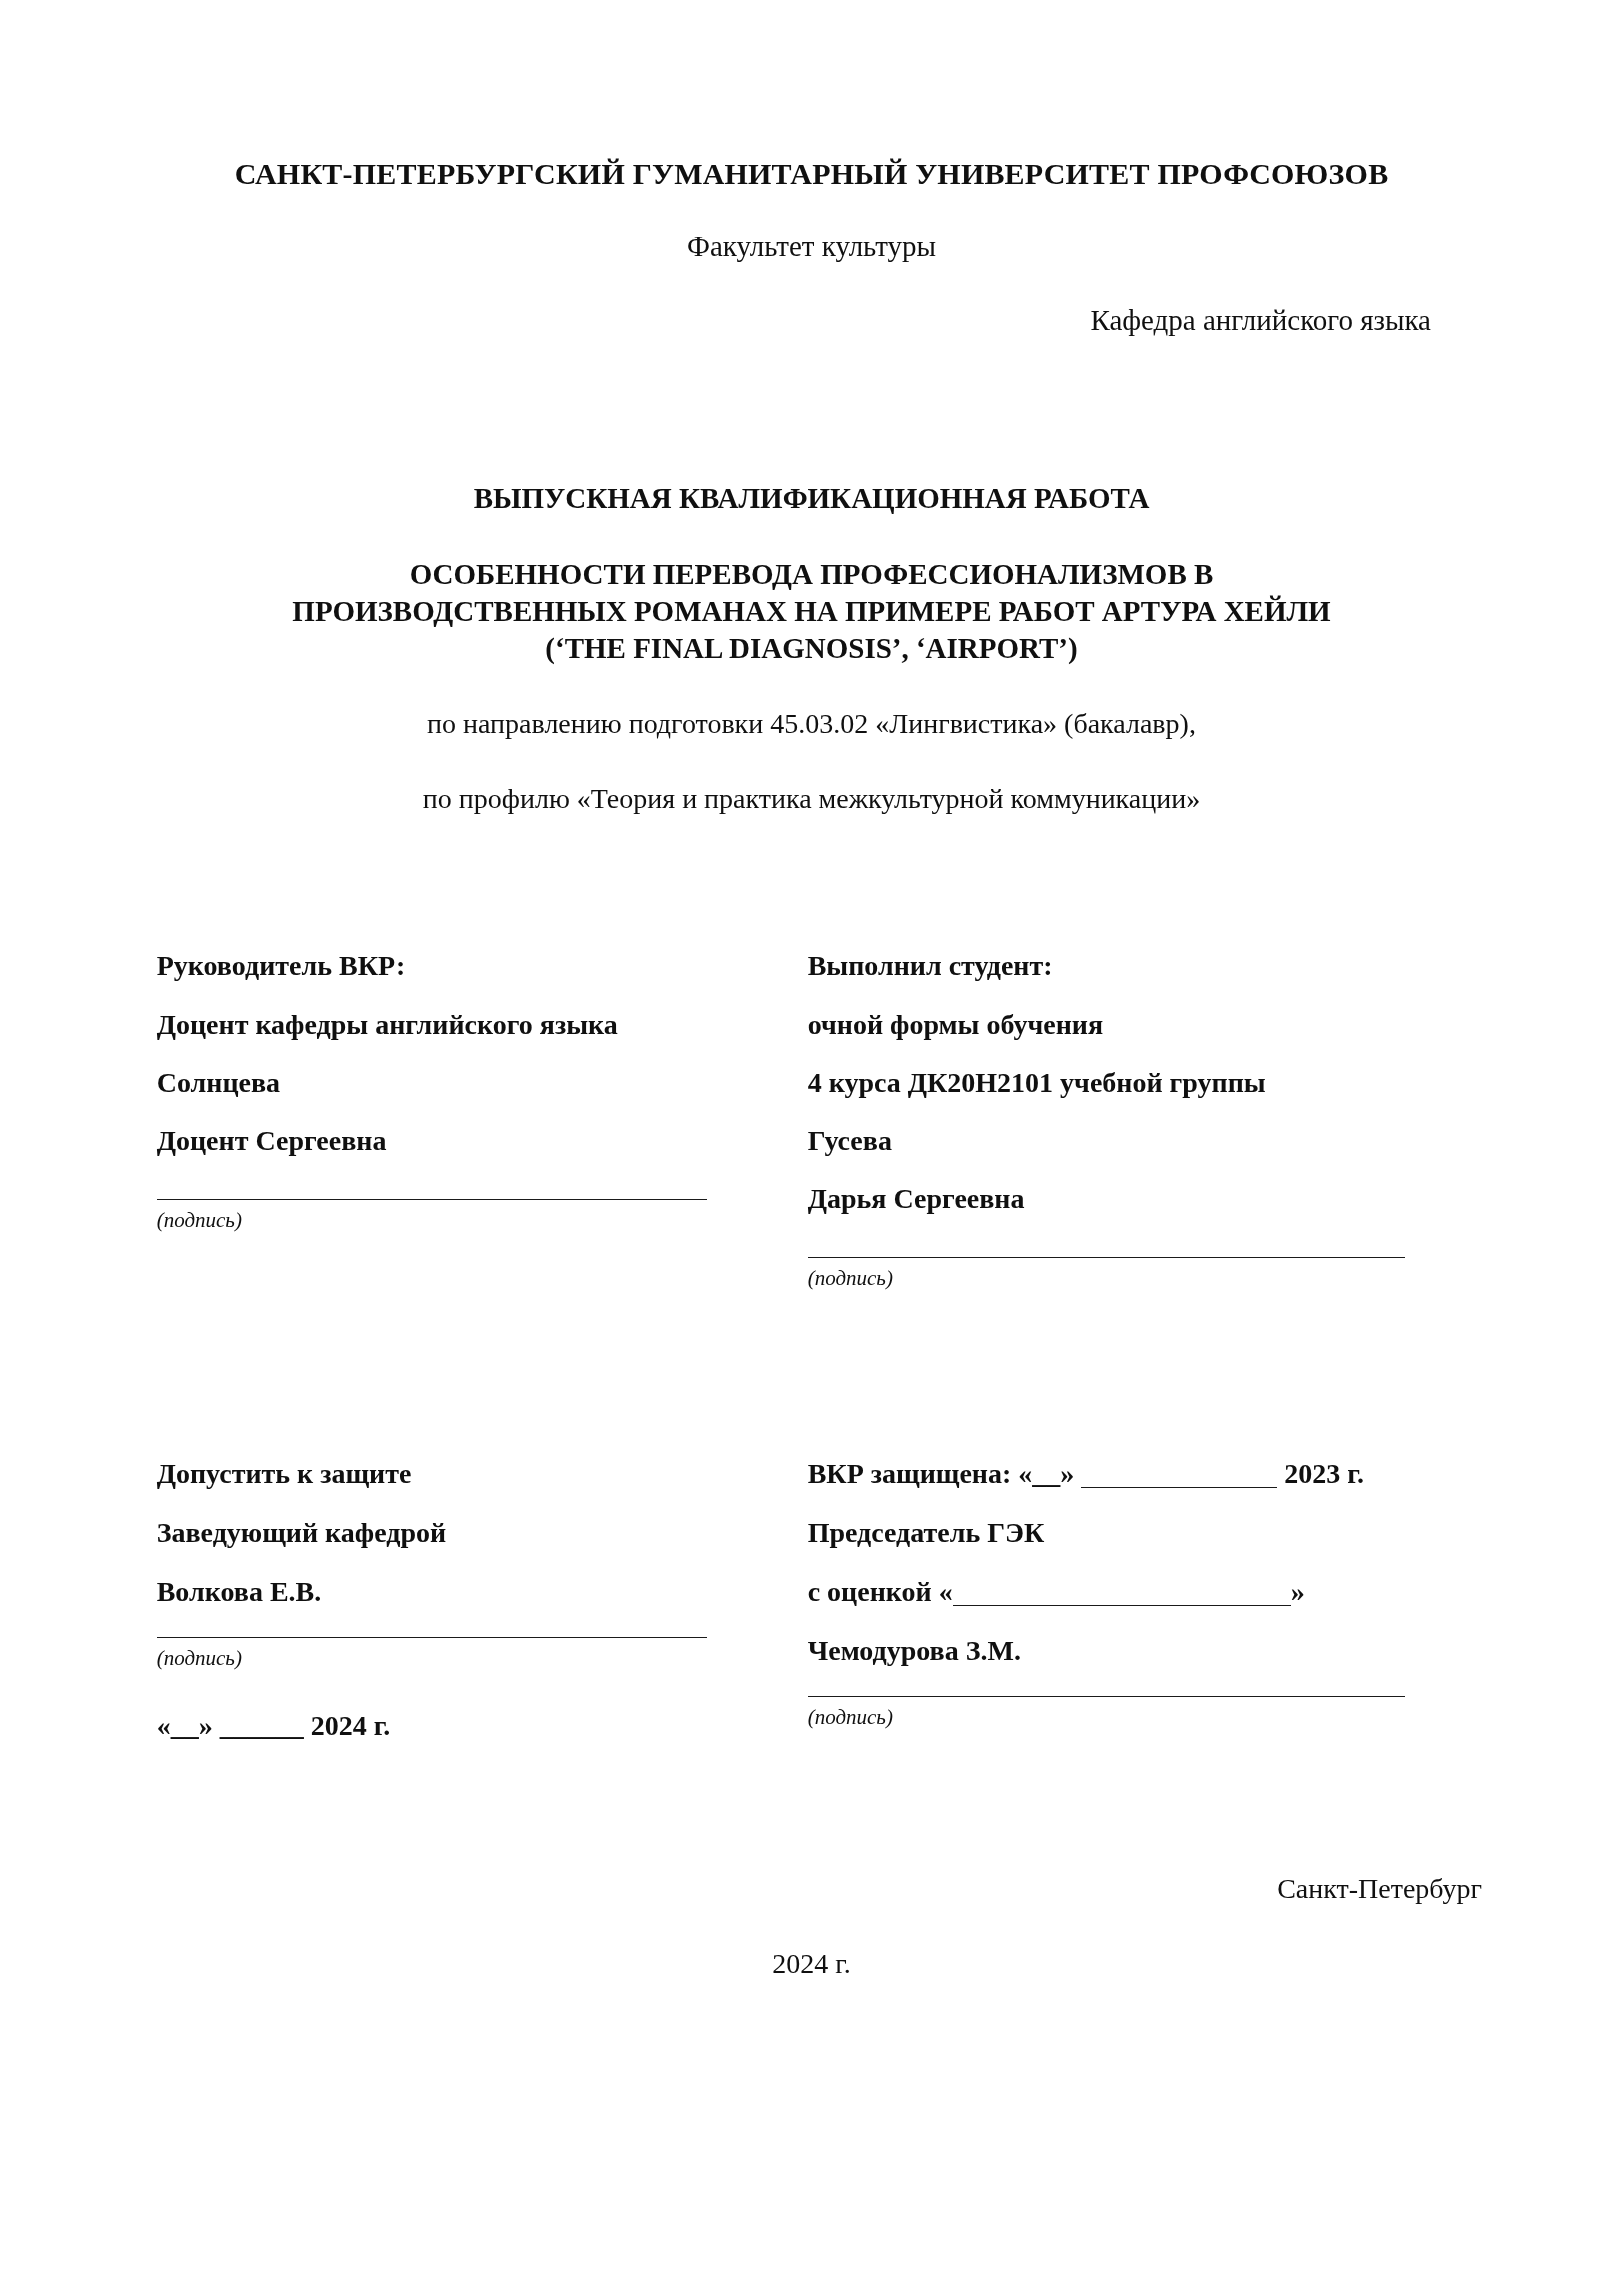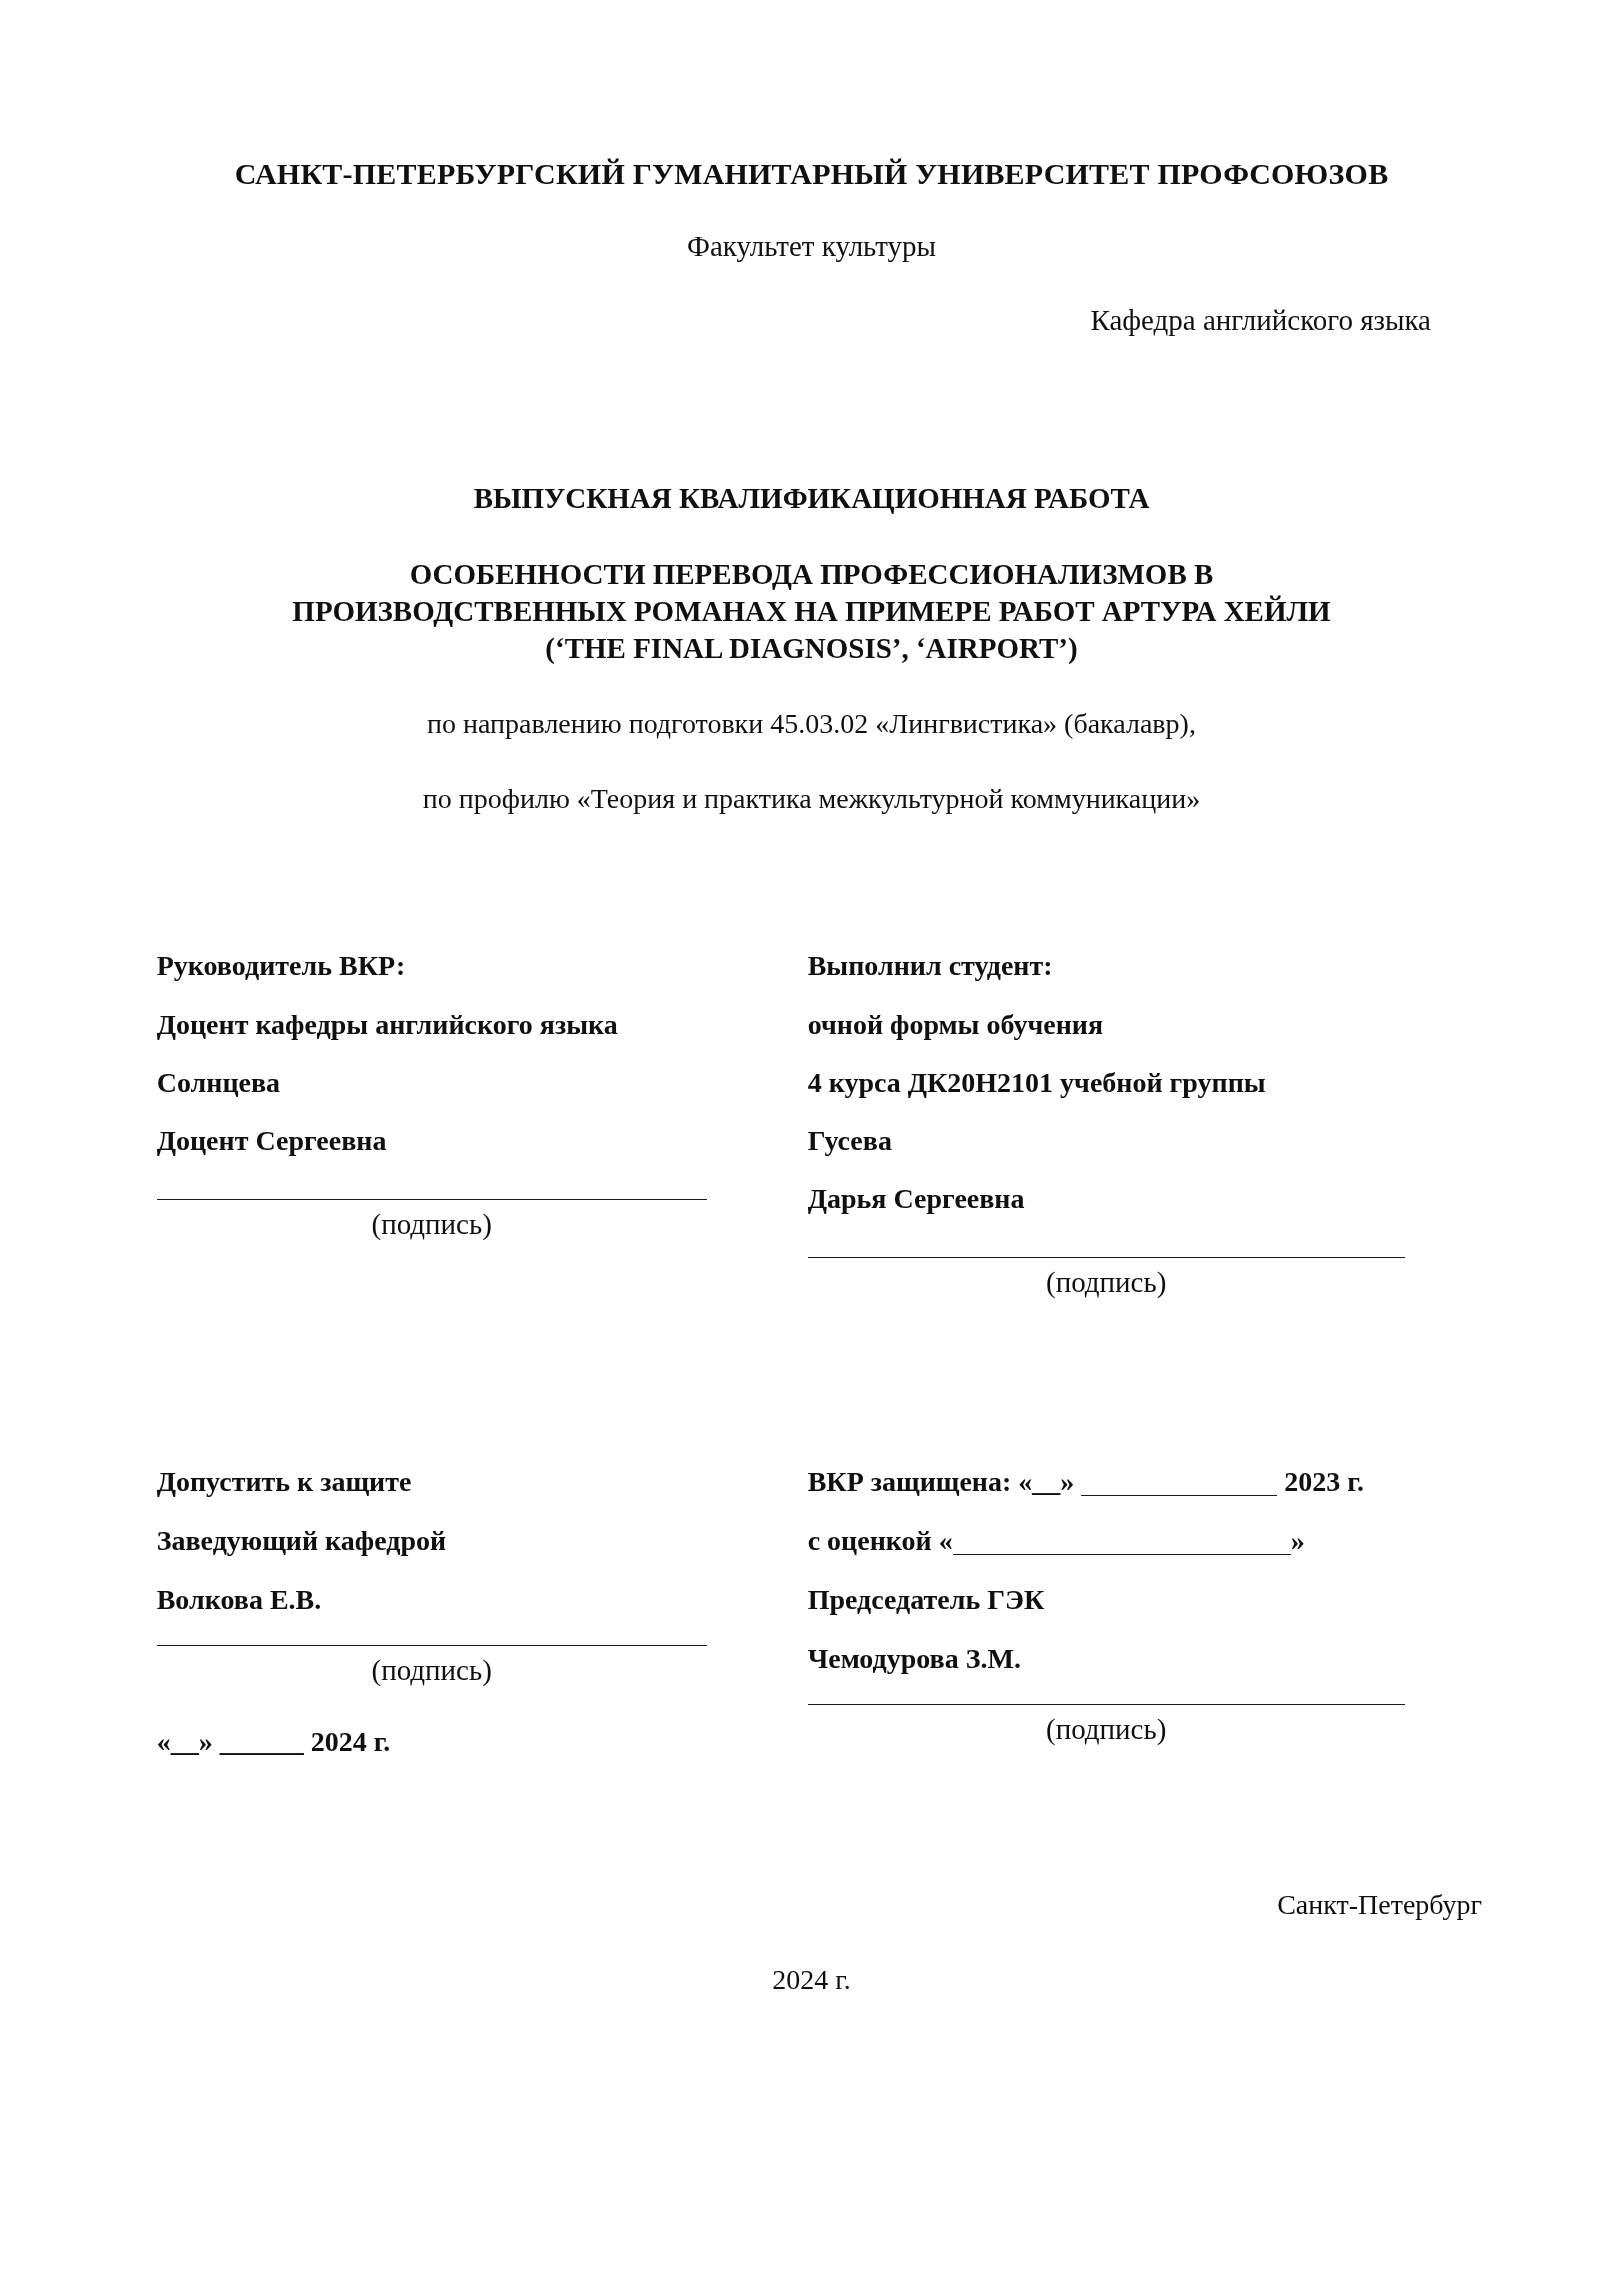--- a/index.html
+++ b/index.html
@@ -85,22 +85,22 @@
   .ln.tight { margin-bottom: 30px; }
 
   .sig-rule {
     border-top: 1.6px solid #1a1a1a;
     margin-top: 44px;
     margin-bottom: 7.9px;
   }
   .rule-w1 { width: 550px; }
   .rule-w2 { width: 597px; }
   .sig-label {
-    font-size: 29px;
-    text-align: center;
+    font-size: 21px;
+    font-style: italic;
   }
   .rule-w1 + .sig-label { width: 550px; }
   .rule-w2 + .sig-label { width: 597px; }
 
   .cols2 { display: flex; margin-top: 169px; }
 
   .underline-long {
     display: inline-block;
     border-bottom: 1.6px solid #1a1a1a;
     width: 196px;
@@ -170,22 +170,22 @@
     <div class="col-left">
       <div class="ln">Допустить к защите</div>
       <div class="ln">Заведующий кафедрой</div>
       <div class="ln">Волкова Е.В.</div>
       <div class="sig-rule rule-w1" style="margin-top:17.3px"></div>
       <div class="sig-label rule-w1">(подпись)</div>
       <div class="ln" style="margin-top:41px">«__» ______ 2024 г.</div>
     </div>
     <div class="col-right">
       <div class="ln"><span>ВКР защищена: «__»</span> <span class="underline-long"></span> <span>2023 г.</span></div>
+      <div class="ln">Председатель ГЭК</div>
       <div class="ln"><span>с оценкой «</span><span class="underline-xlong"></span><span>»</span></div>
-      <div class="ln">Председатель ГЭК</div>
       <div class="ln">Чемодурова З.М.</div>
       <div class="sig-rule rule-w2" style="margin-top:17.3px"></div>
       <div class="sig-label rule-w2">(подпись)</div>
     </div>
   </div>
 
   <div class="city">Санкт-Петербург</div>
   <div class="year">2024 г.</div>
 
 </div>

